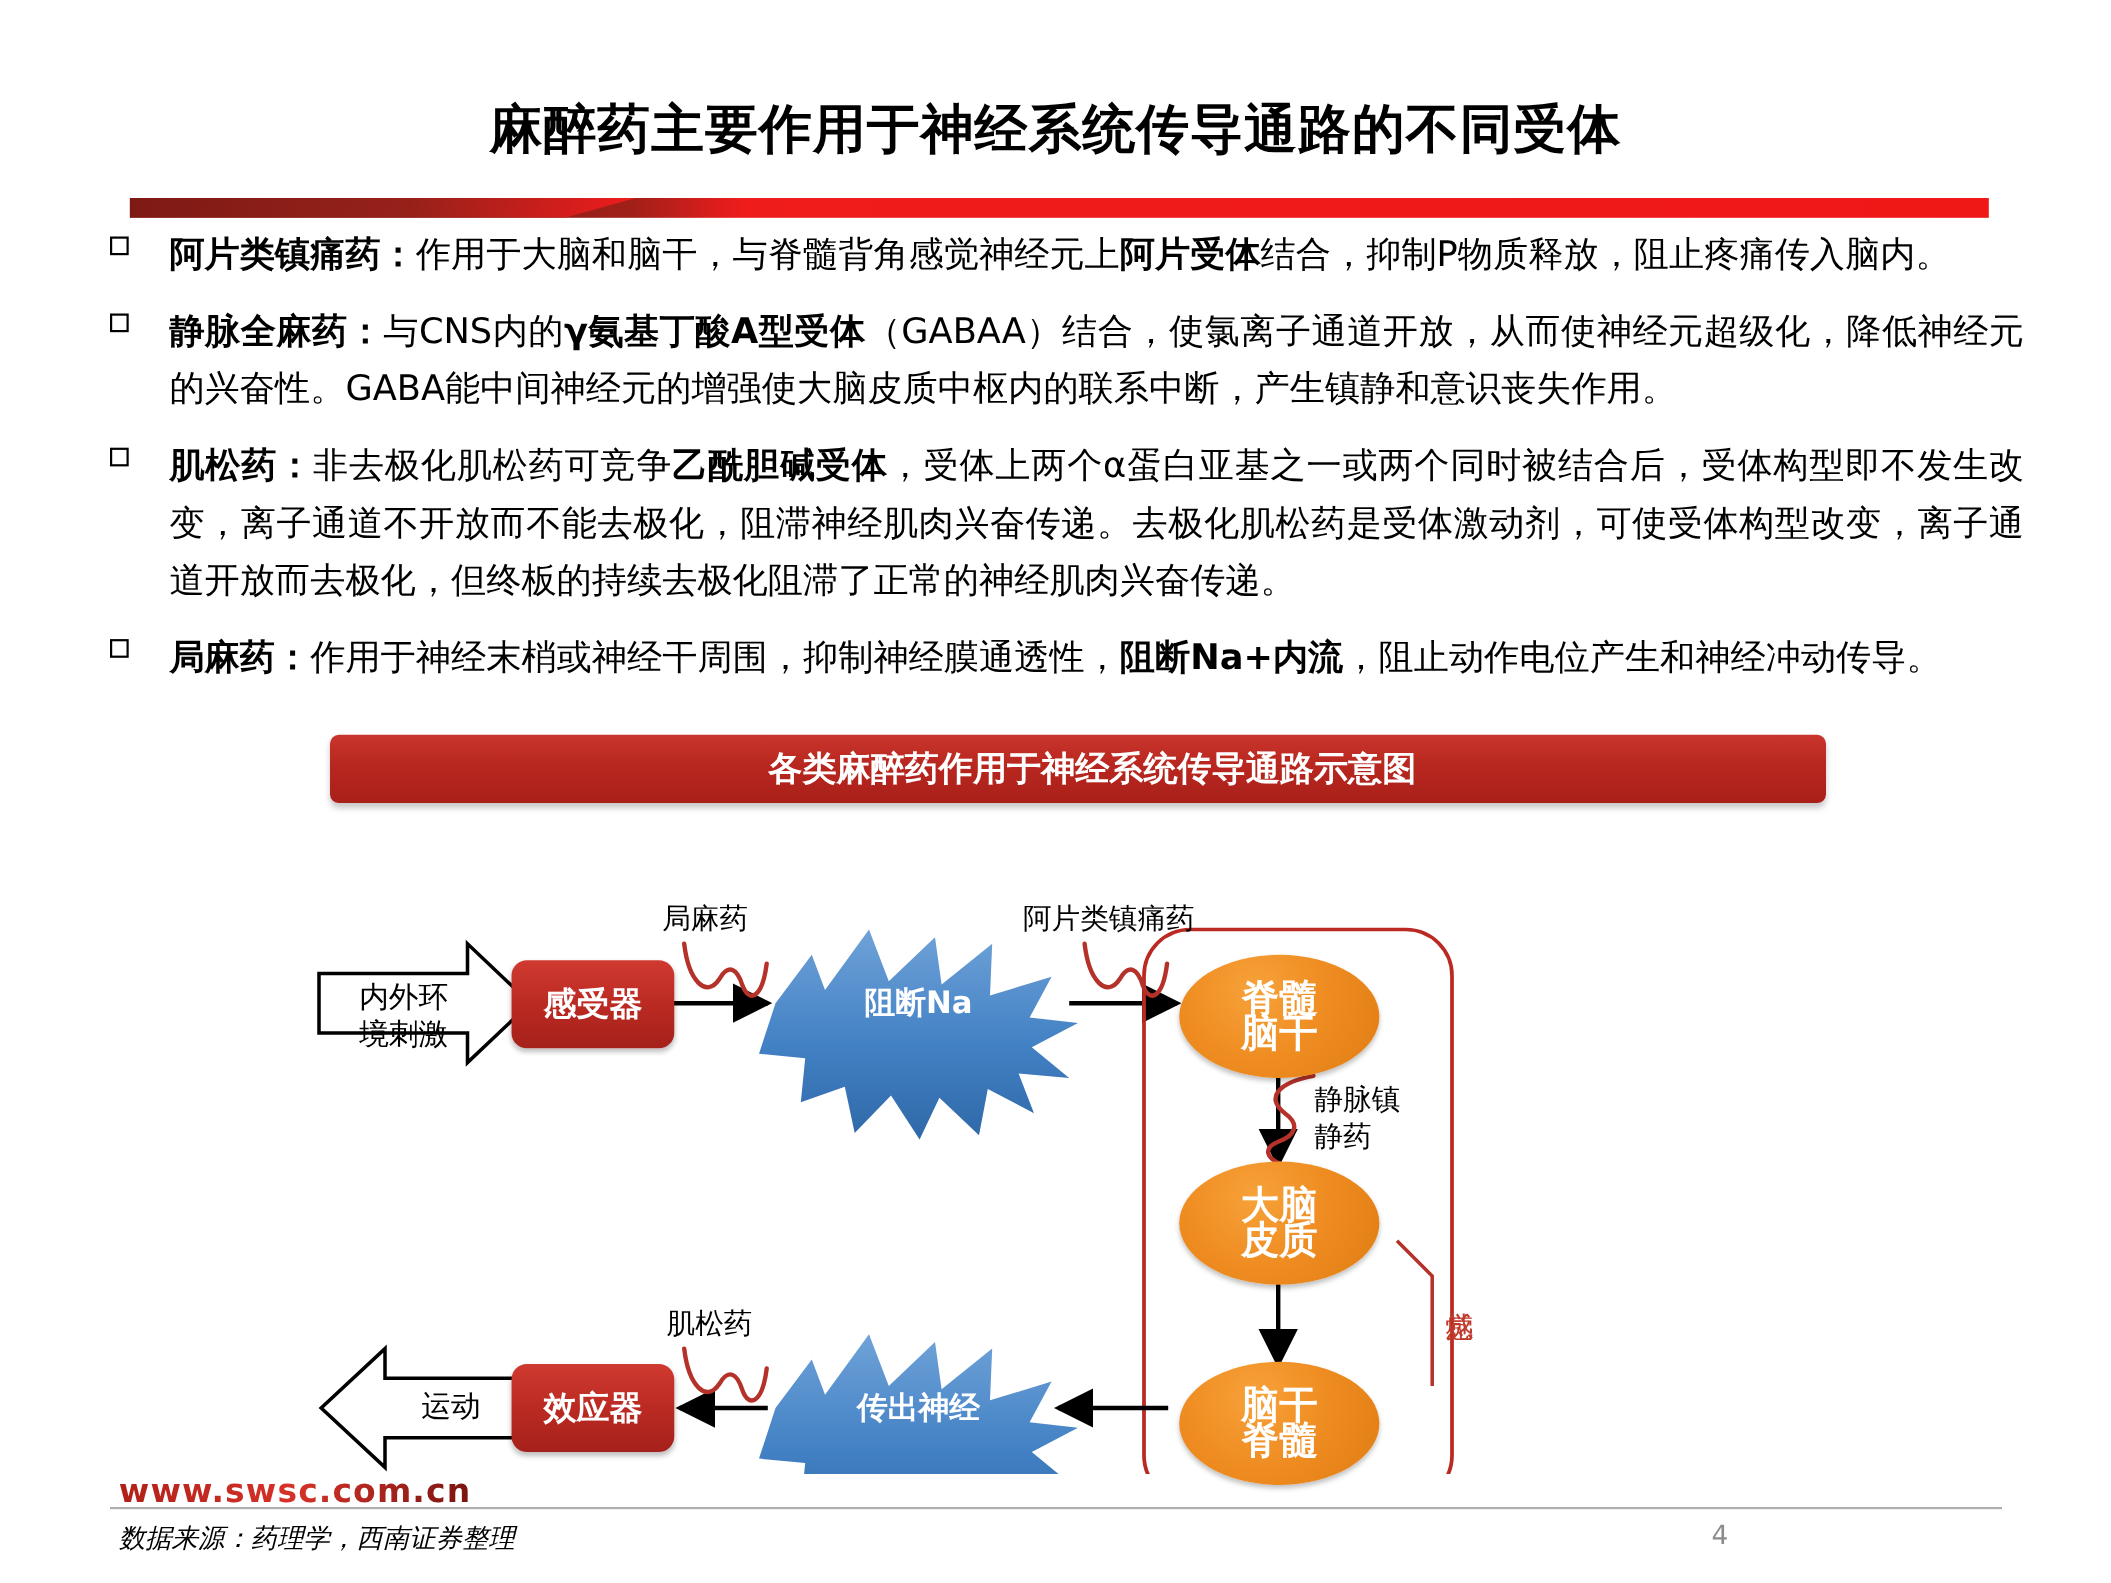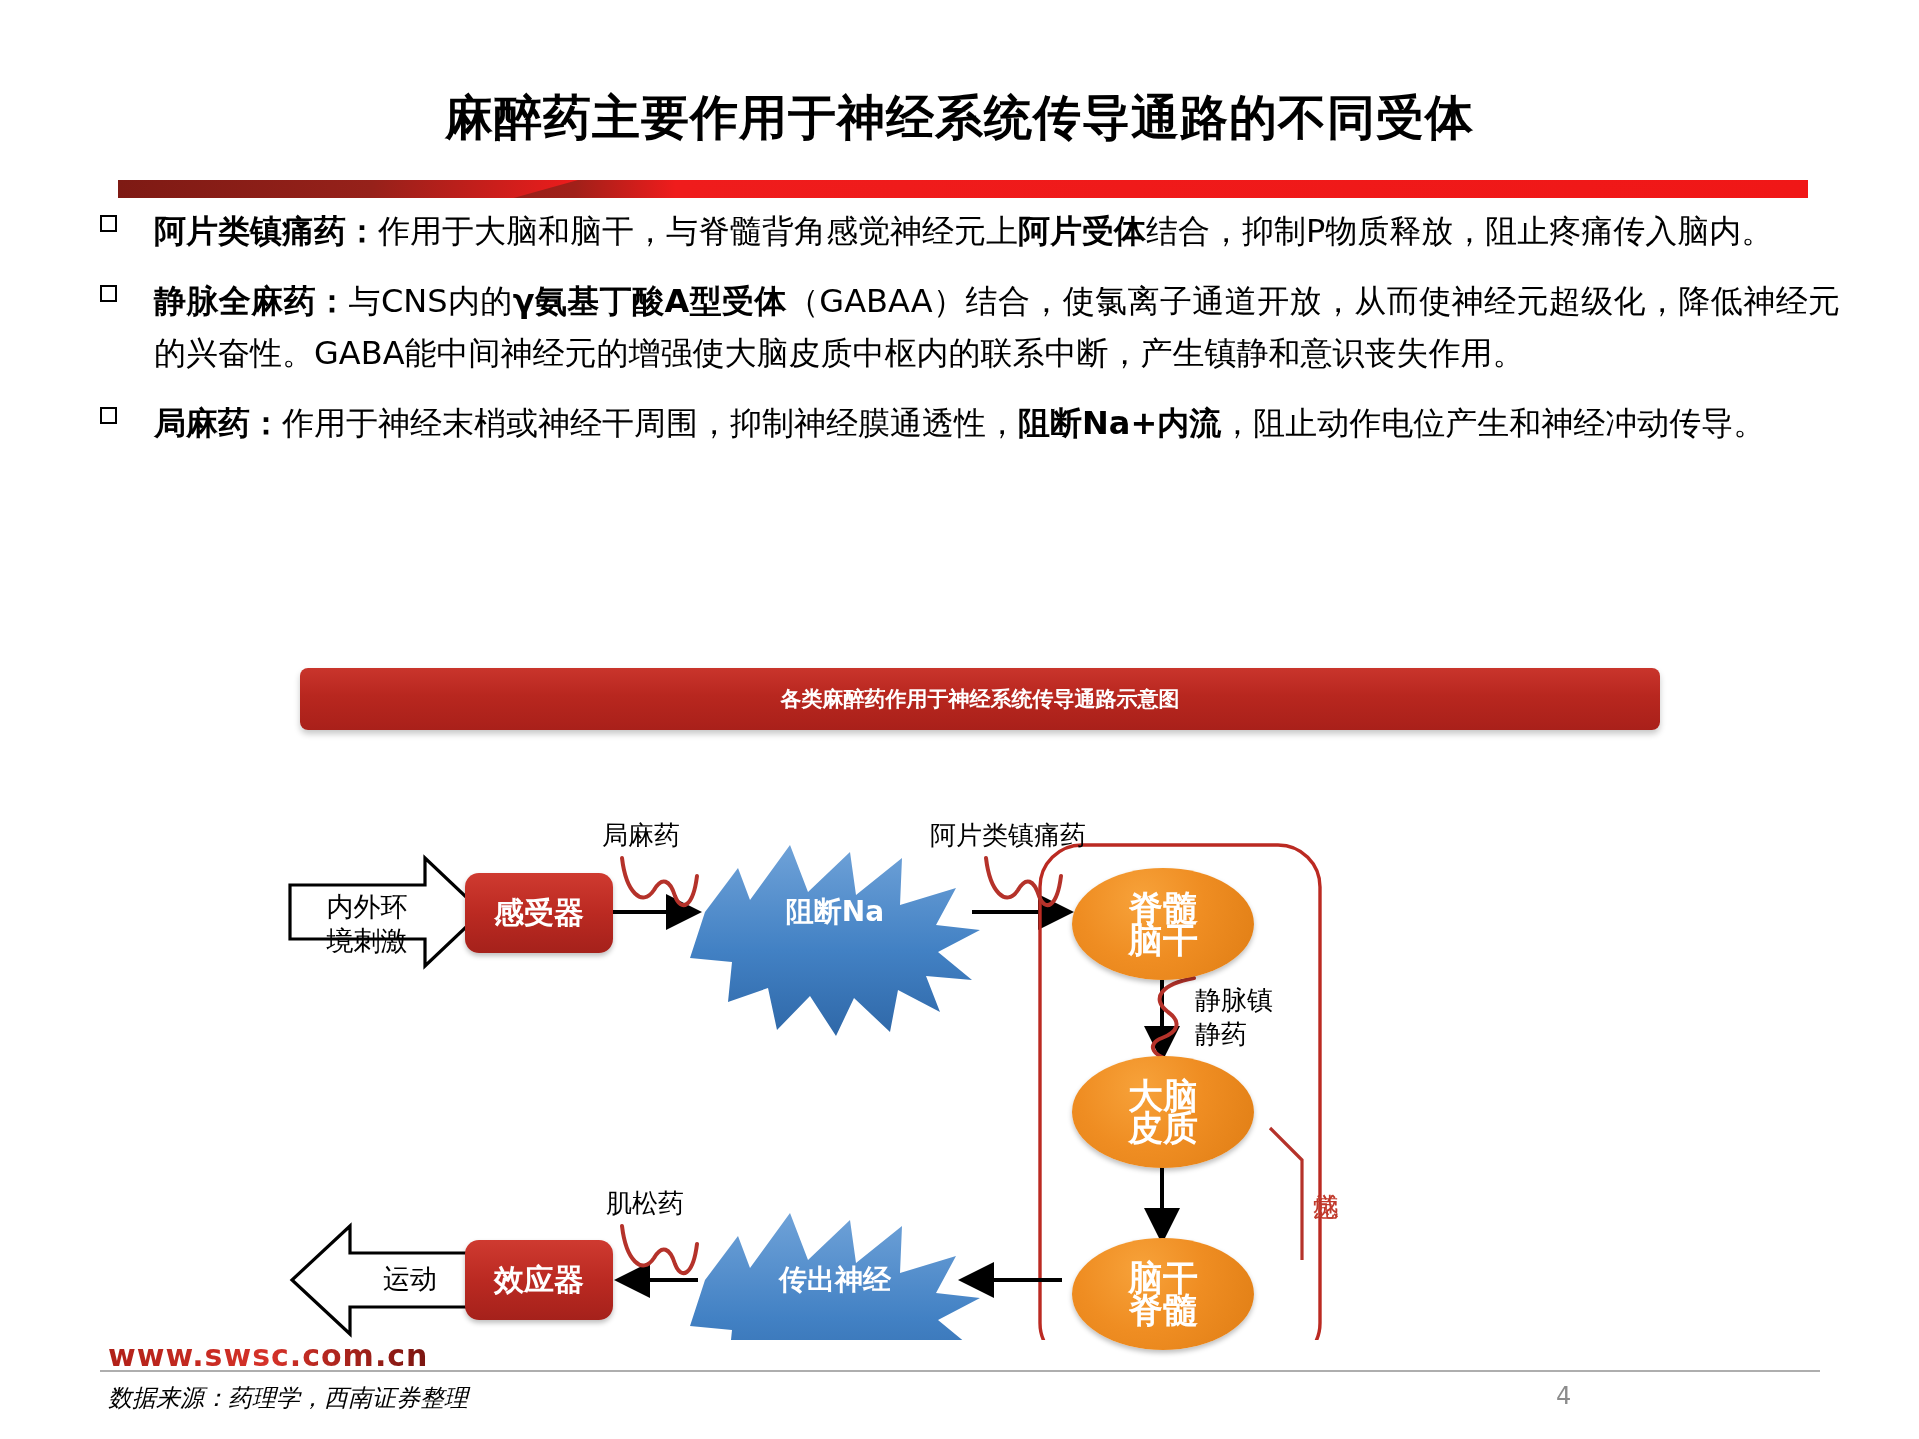--- a/index.html
+++ b/index.html
@@ -48,22 +48,23 @@
   
   .banner{
     position:absolute;left:300px;top:668px;width:1360px;height:62px;
     background:linear-gradient(180deg,#c9352c 0%,#b8271f 45%,#a9201a 100%);
     border-radius:8px;
     box-shadow:0 4px 6px rgba(0,0,0,.22);
   }
   .banner-text{
     position:absolute;left:0;top:0;width:100%;height:62px;
     display:flex;align-items:center;justify-content:center;
-    color:#fff;font-size:21px;font-weight:bold;
-    font-family:"DejaVu Sans","Liberation Sans",sans-serif;
+    color:#fff;font-size:31px;font-weight:bold;
+    font-family:"DejaVu Sans","Liberation Sans",sans-serif;
+    padding-left:13px;
   }
 
   
   .diagram{position:absolute;left:250px;top:740px;width:1450px;height:600px;}
 
   .rrect{
     position:absolute;border-radius:14px;
     background:linear-gradient(180deg,#cf3a30 0%,#bb2a22 50%,#a5211b 100%);
     box-shadow:0 3px 5px rgba(0,0,0,.25);
     display:flex;align-items:center;justify-content:center;
@@ -141,20 +142,26 @@
       </div>
     </div>
 
     <div class="bullet">
       <span class="bsq"></span>
       <div class="btext">
         <b>静脉全麻药</b><b>：</b><span>与CNS内的</span><b>γ氨基丁酸A型受体</b><span>（GABAA）结合，使氯离子通道开放，从而使神经元超级化，降低神经元的兴奋性。GABA能中间神经元的增强使大脑皮质中枢内的联系中断，产生镇静和意识丧失作用。</span>
       </div>
     </div>
 
+    <div class="bullet">
+      <span class="bsq"></span>
+      <div class="btext">
+        <b>肌松药</b><b>：</b><span>非去极化肌松药可竞争</span><b>乙酰胆碱受体</b><span>，受体上两个α蛋白亚基之一或两个同时被结合后，受体构型即不发生改变，离子通道不开放而不能去极化，阻滞神经肌肉兴奋传递。去极化肌松药是受体激动剂，可使受体构型改变，离子通道开放而去极化，但终板的持续去极化阻滞了正常的神经肌肉兴奋传递。</span>
+      </div>
+    </div>
 
     <div class="bullet">
       <span class="bsq"></span>
       <div class="btext">
         <b>局麻药</b><b>：</b><span>作用于神经末梢或神经干周围，抑制神经膜通透性，</span><b>阻断Na+内流</b><span>，阻止动作电位产生和神经冲动传导。</span>
       </div>
     </div>
 
   </div>
 

